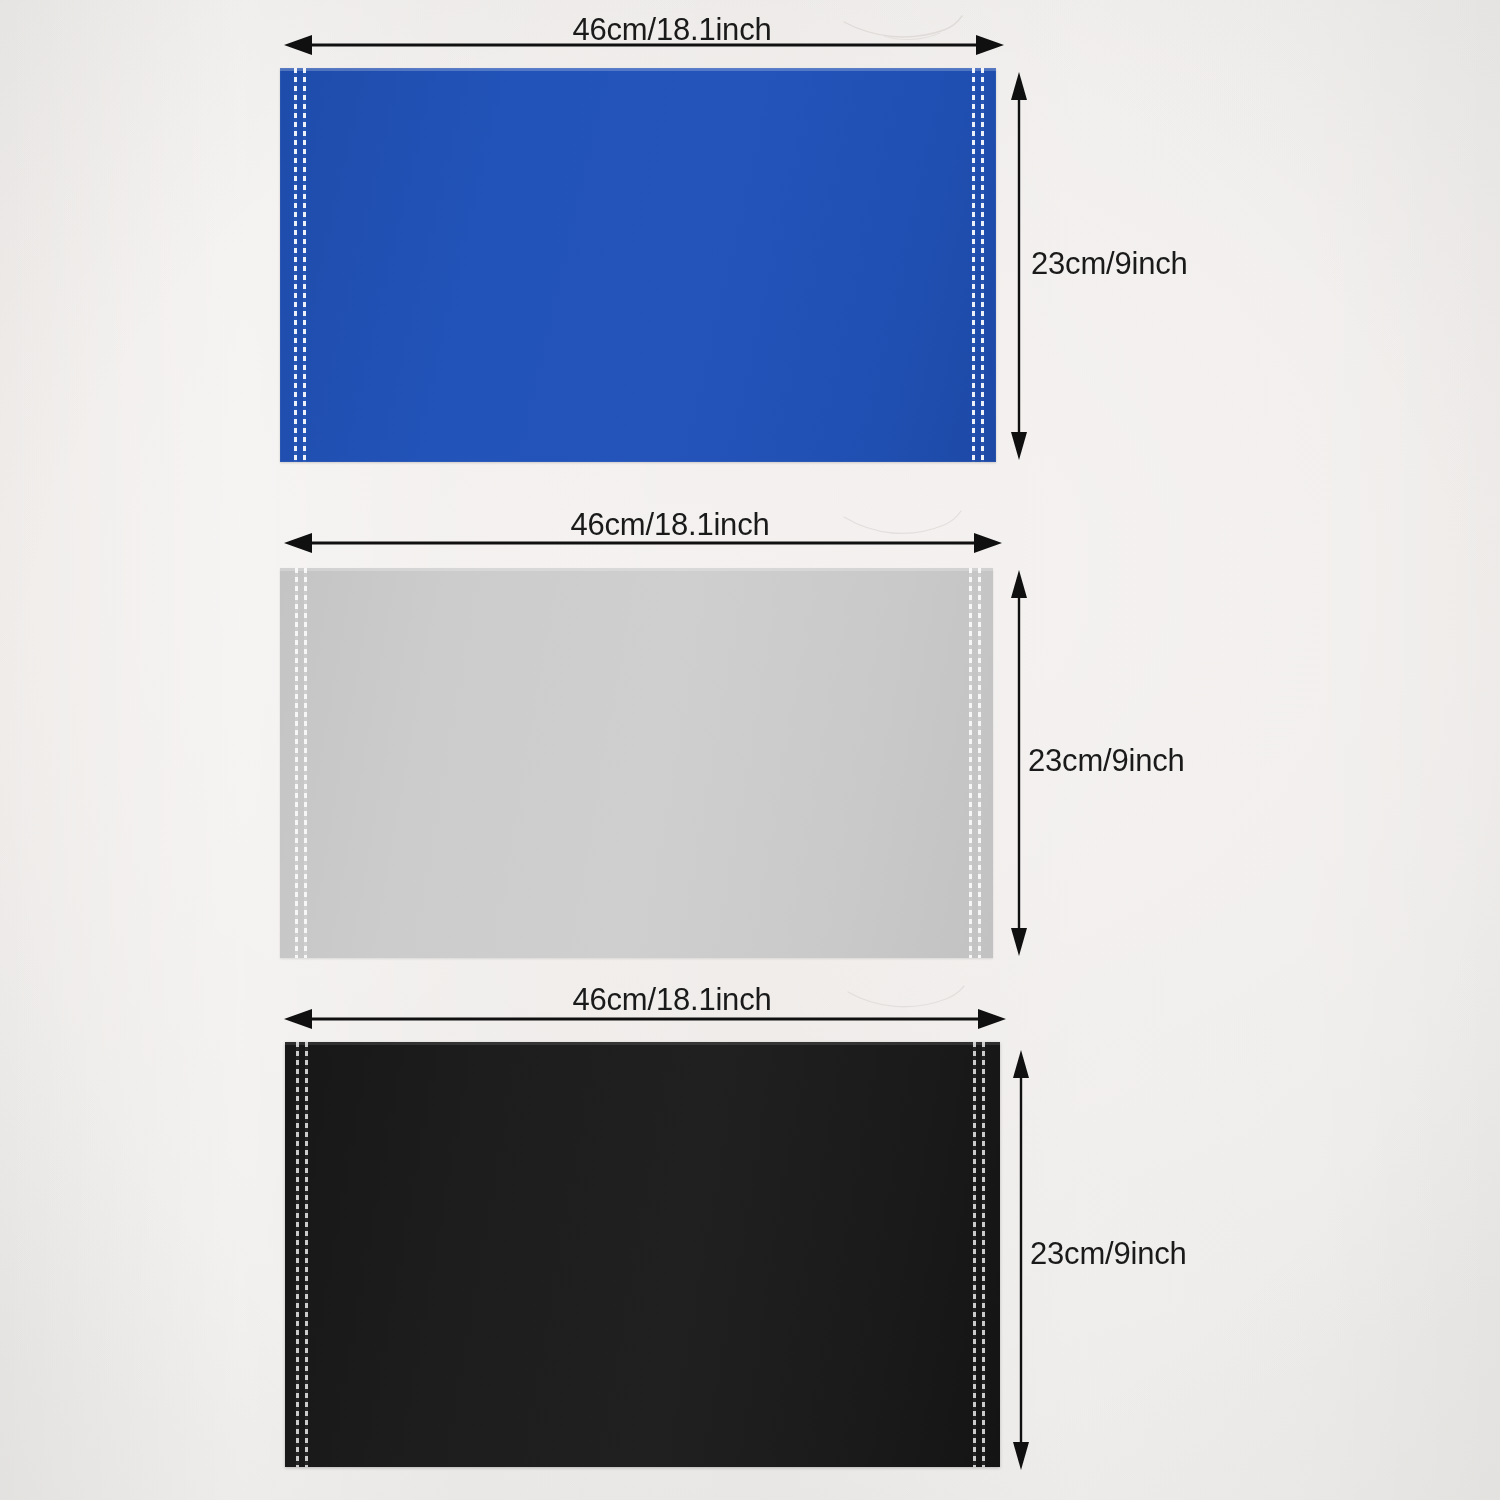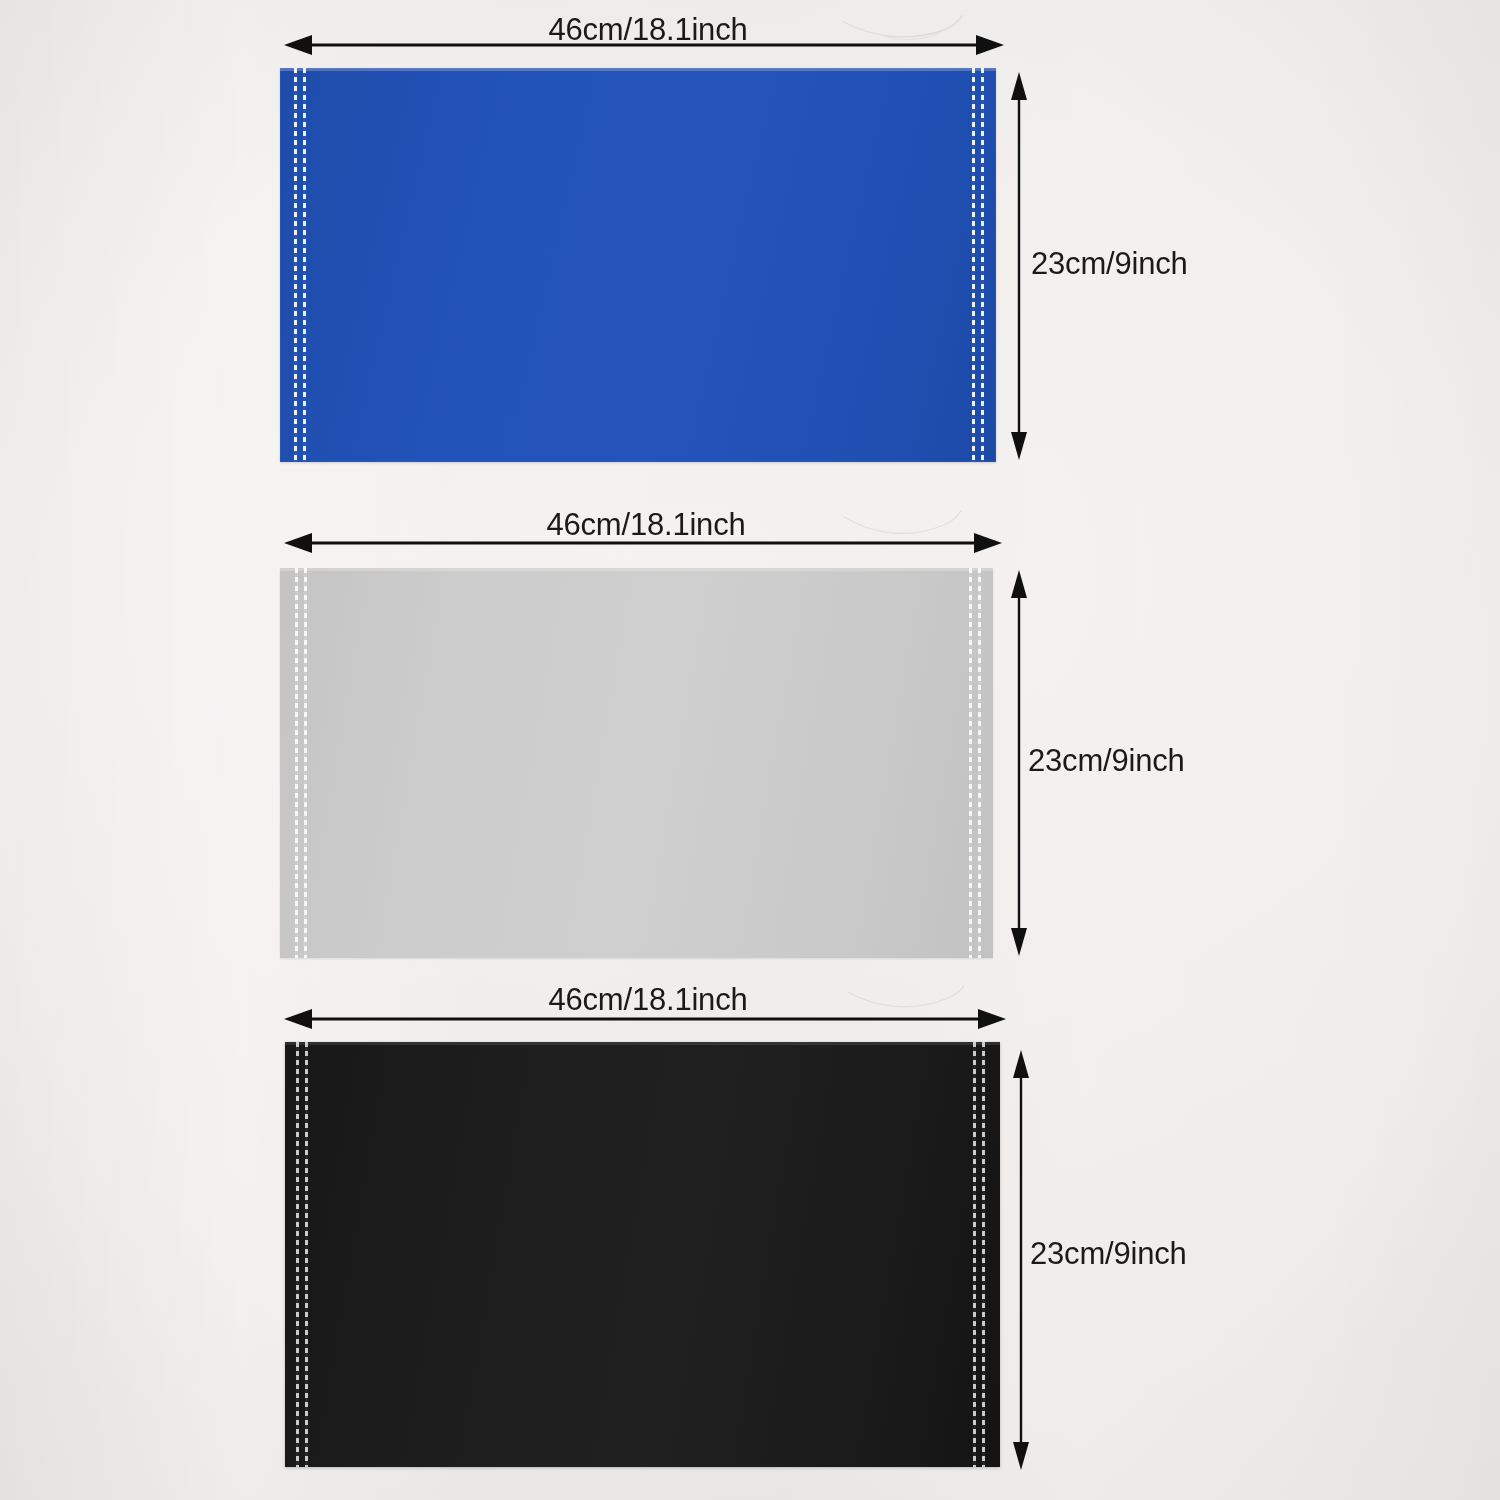--- a/index.html
+++ b/index.html
@@ -107,20 +107,21 @@
     position: absolute;
     color: #1a1a1a;
     font-size: 31px;
     line-height: 1;
     letter-spacing: -0.2px;
     white-space: nowrap;
   }
   .dim-label-h {
     transform: translateX(-50%);
     text-align: right;
+    margin-left: 24px;
   }
 
   .arrow-h, .arrow-v {
     position: absolute;
     pointer-events: none;
   }
   .arrow-h svg, .arrow-v svg { display: block; overflow: visible; }
 
   
   .wisp {

